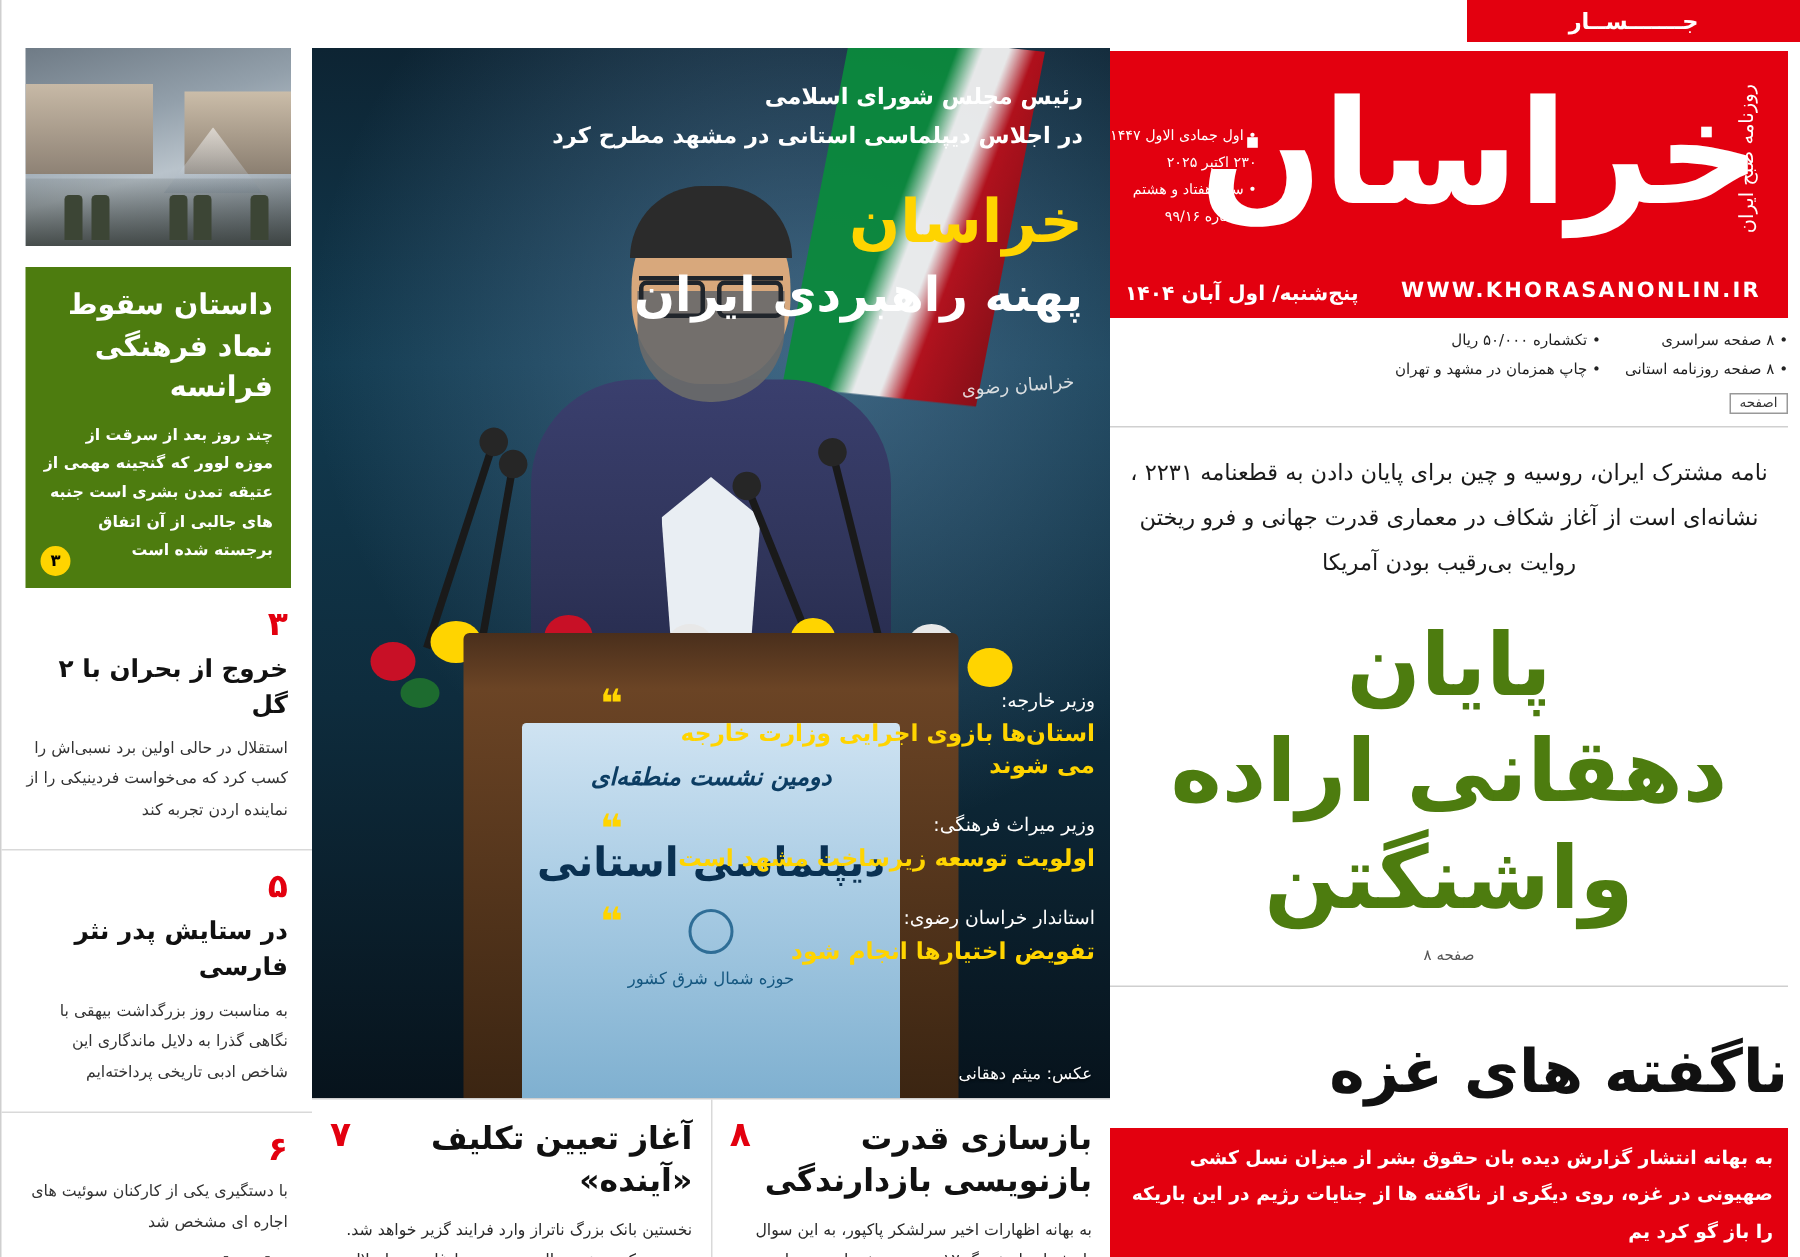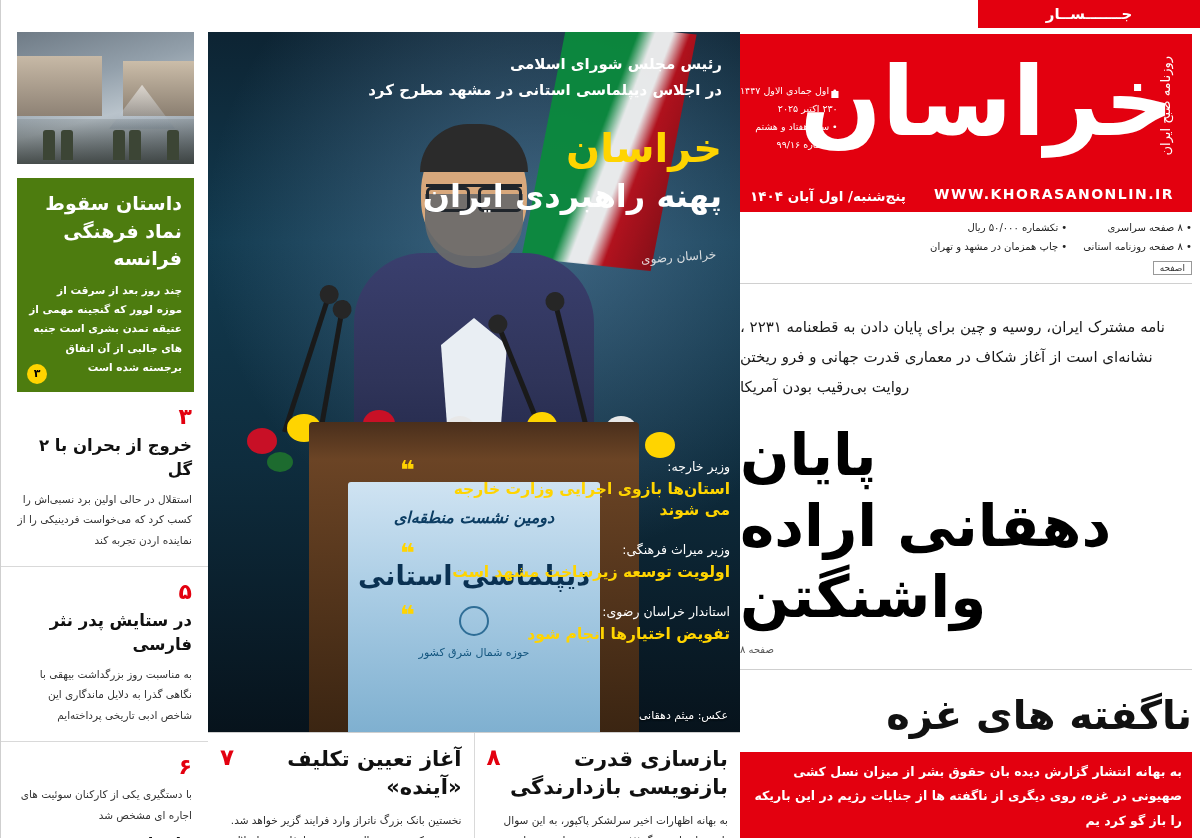--- a/index.html
+++ b/index.html
@@ -259,27 +259,27 @@
     display: flex; justify-content: flex-start; gap: 16px; font-size: 10px;
     color: #222; line-height: 1.9;
   }
   .infobar .ib-col span { display: block; }
   .infobar .ib-btn {
     display: inline-block; border: 1px solid #999; padding: 1px 6px; font-size: 9px;
     color: #333; margin-top: 4px;
   }
 
   .lead {
-    position: absolute; right: 8px; top: 312px; width: 452px;
-    direction: rtl; text-align: left;
+    position: absolute; right: 8px; top: 300px; width: 452px;
+    direction: rtl; text-align: center;
   }
   .lead .lead-sum { font-size: 15px; line-height: 2.0; color: #1a1a1a; }
   .lead h1 {
     margin-top: 18px; font-size: 58px; font-weight: bold; line-height: 1.22;
-    color: #000000; letter-spacing: -1px;
+    color: #4d7c0f; letter-spacing: -1px;
   }
   .lead .page-ref {
     margin-top: 12px; font-size: 10px; color: #555; direction: rtl;
   }
   .rule { height: 1px; background: #cfcfcf; margin: 14px 0 0; }
 
   .second {
     position: absolute; right: 8px; top: 690px; width: 452px;
     direction: rtl; text-align: right;
   }

